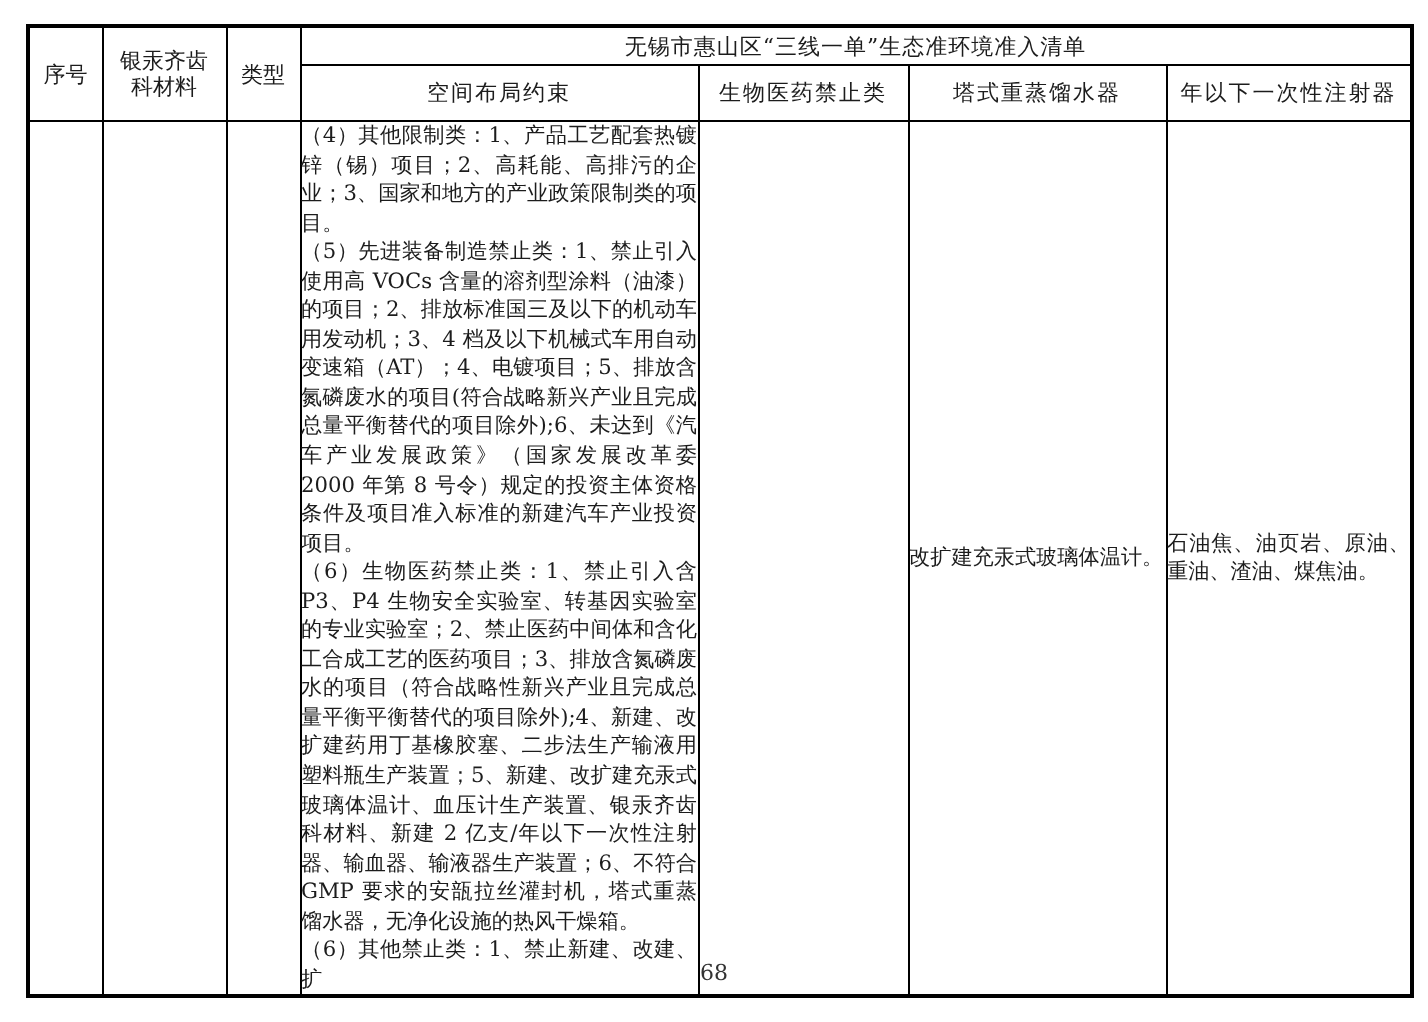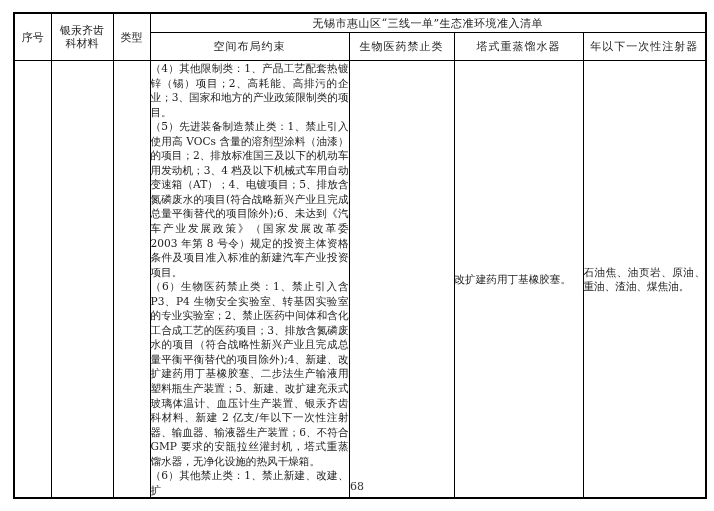--- a/index.html
+++ b/index.html
@@ -70,24 +70,24 @@
       <th>生物医药禁止类</th>
       <th>塔式重蒸馏水器</th>
       <th>年以下一次性注射器</th>
     </tr>
     <tr class="body-row">
       <td></td>
       <td></td>
       <td></td>
       <td class="content">
         <p>（4）其他限制类：1、产品工艺配套热镀锌（锡）项目；2、高耗能、高排污的企业；3、国家和地方的产业政策限制类的项目。</p>
-        <p>（5）先进装备制造禁止类：1、禁止引入使用高 VOCs 含量的溶剂型涂料（油漆）的项目；2、排放标准国三及以下的机动车用发动机；3、4 档及以下机械式车用自动变速箱（AT）；4、电镀项目；5、排放含氮磷废水的项目(符合战略新兴产业且完成总量平衡替代的项目除外);6、未达到《汽车产业发展政策》（国家发展改革委 2003 年第 8 号令）规定的投资主体资格条件及项目准入标准的新建汽车产业投资项目。</p>
+        <p>（5）先进装备制造禁止类：1、禁止引入使用高 VOCs 含量的溶剂型涂料（油漆）的项目；2、排放标准国三及以下的机动车用发动机；3、4 档及以下机械式车用自动变速箱（AT）；4、电镀项目；5、排放含氮磷废水的项目(符合战略新兴产业且完成总量平衡替代的项目除外);6、未达到《汽车产业发展政策》（国家发展改革委 2000 年第 8 号令）规定的投资主体资格条件及项目准入标准的新建汽车产业投资项目。</p>
         <p>（6）生物医药禁止类：1、禁止引入含 P3、P4 生物安全实验室、转基因实验室的专业实验室；2、禁止医药中间体和含化工合成工艺的医药项目；3、排放含氮磷废水的项目（符合战略性新兴产业且完成总量平衡平衡替代的项目除外);4、新建、改扩建药用丁基橡胶塞、二步法生产输液用塑料瓶生产装置；5、新建、改扩建充汞式玻璃体温计、血压计生产装置、银汞齐齿科材料、新建 2 亿支/年以下一次性注射器、输血器、输液器生产装置；6、不符合 GMP 要求的安瓿拉丝灌封机，塔式重蒸馏水器，无净化设施的热风干燥箱。</p>
         <p>（6）其他禁止类：1、禁止新建、改建、扩</p>
       </td>
       <td class="content"></td>
-      <td class="content">改扩建药用丁基橡胶塞。</td>
+      <td class="content">改扩建充汞式玻璃体温计。</td>
       <td class="content">石油焦、油页岩、原油、重油、渣油、煤焦油。</td>
     </tr>
   </tbody>
     </table>
   <div class="pageno">68</div>
 </div>
 
 </body></html>

